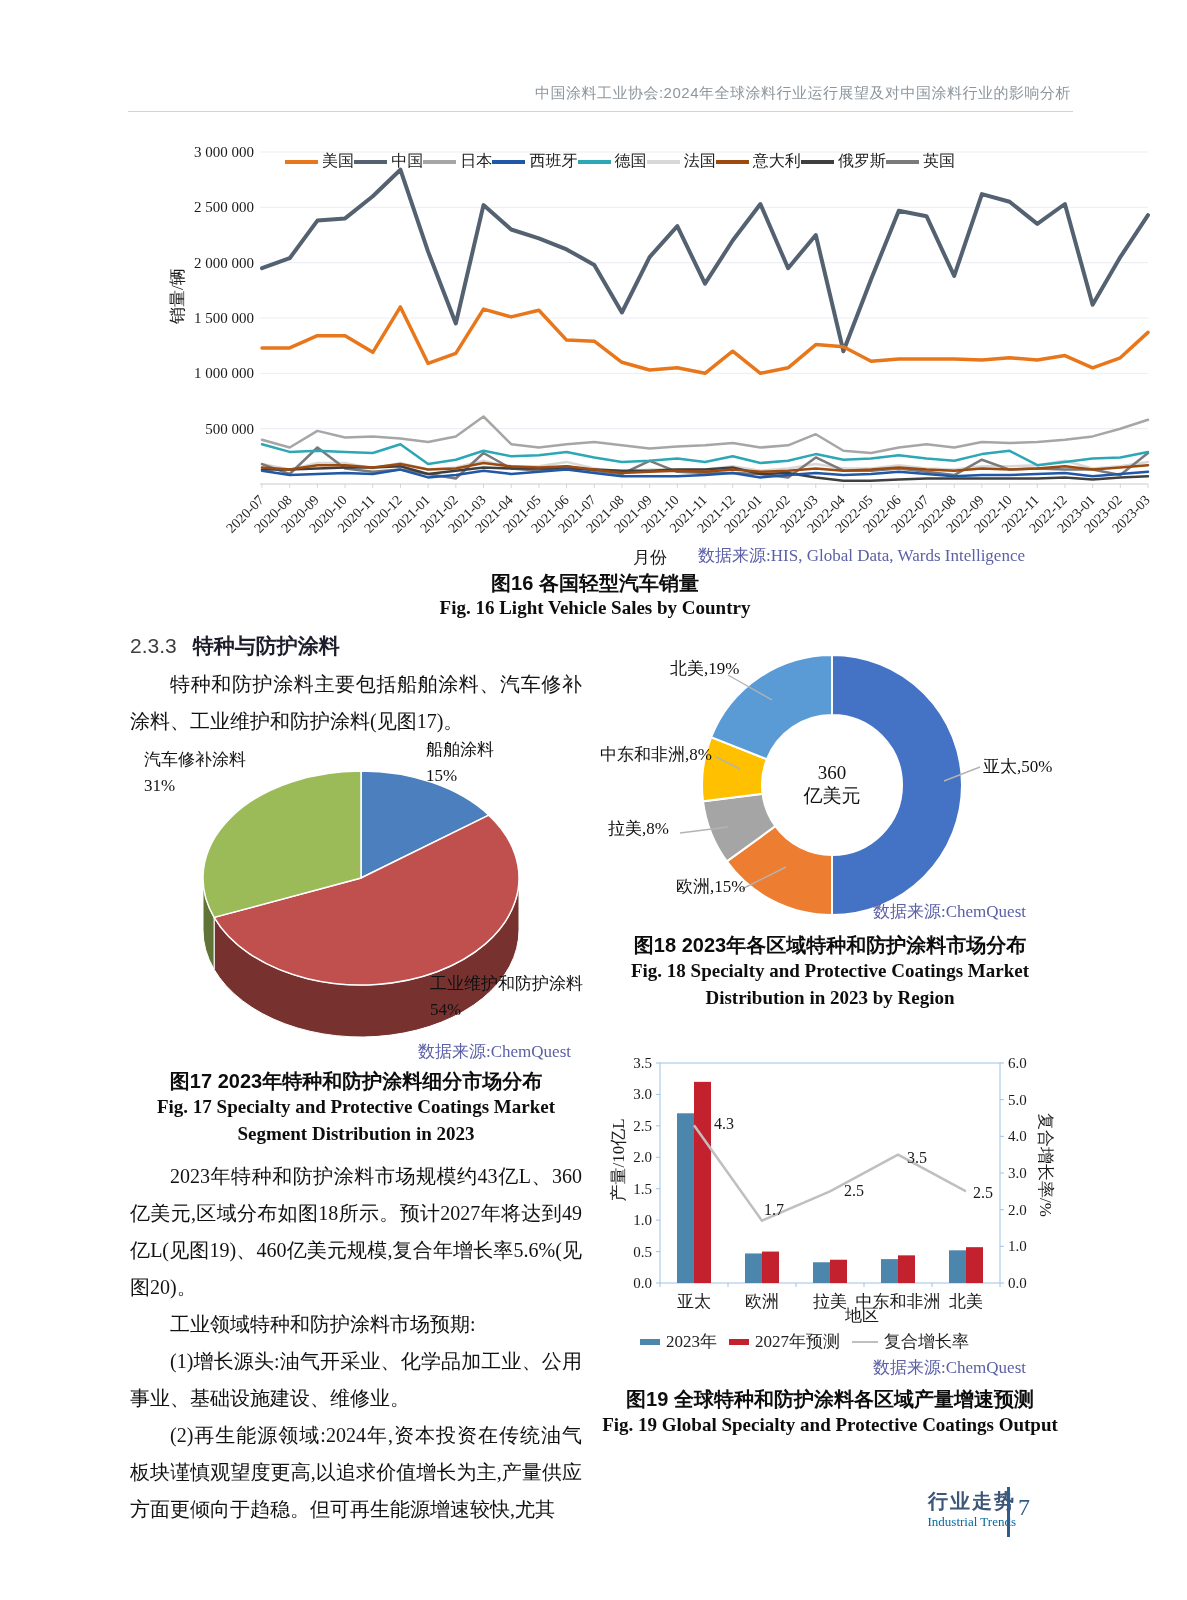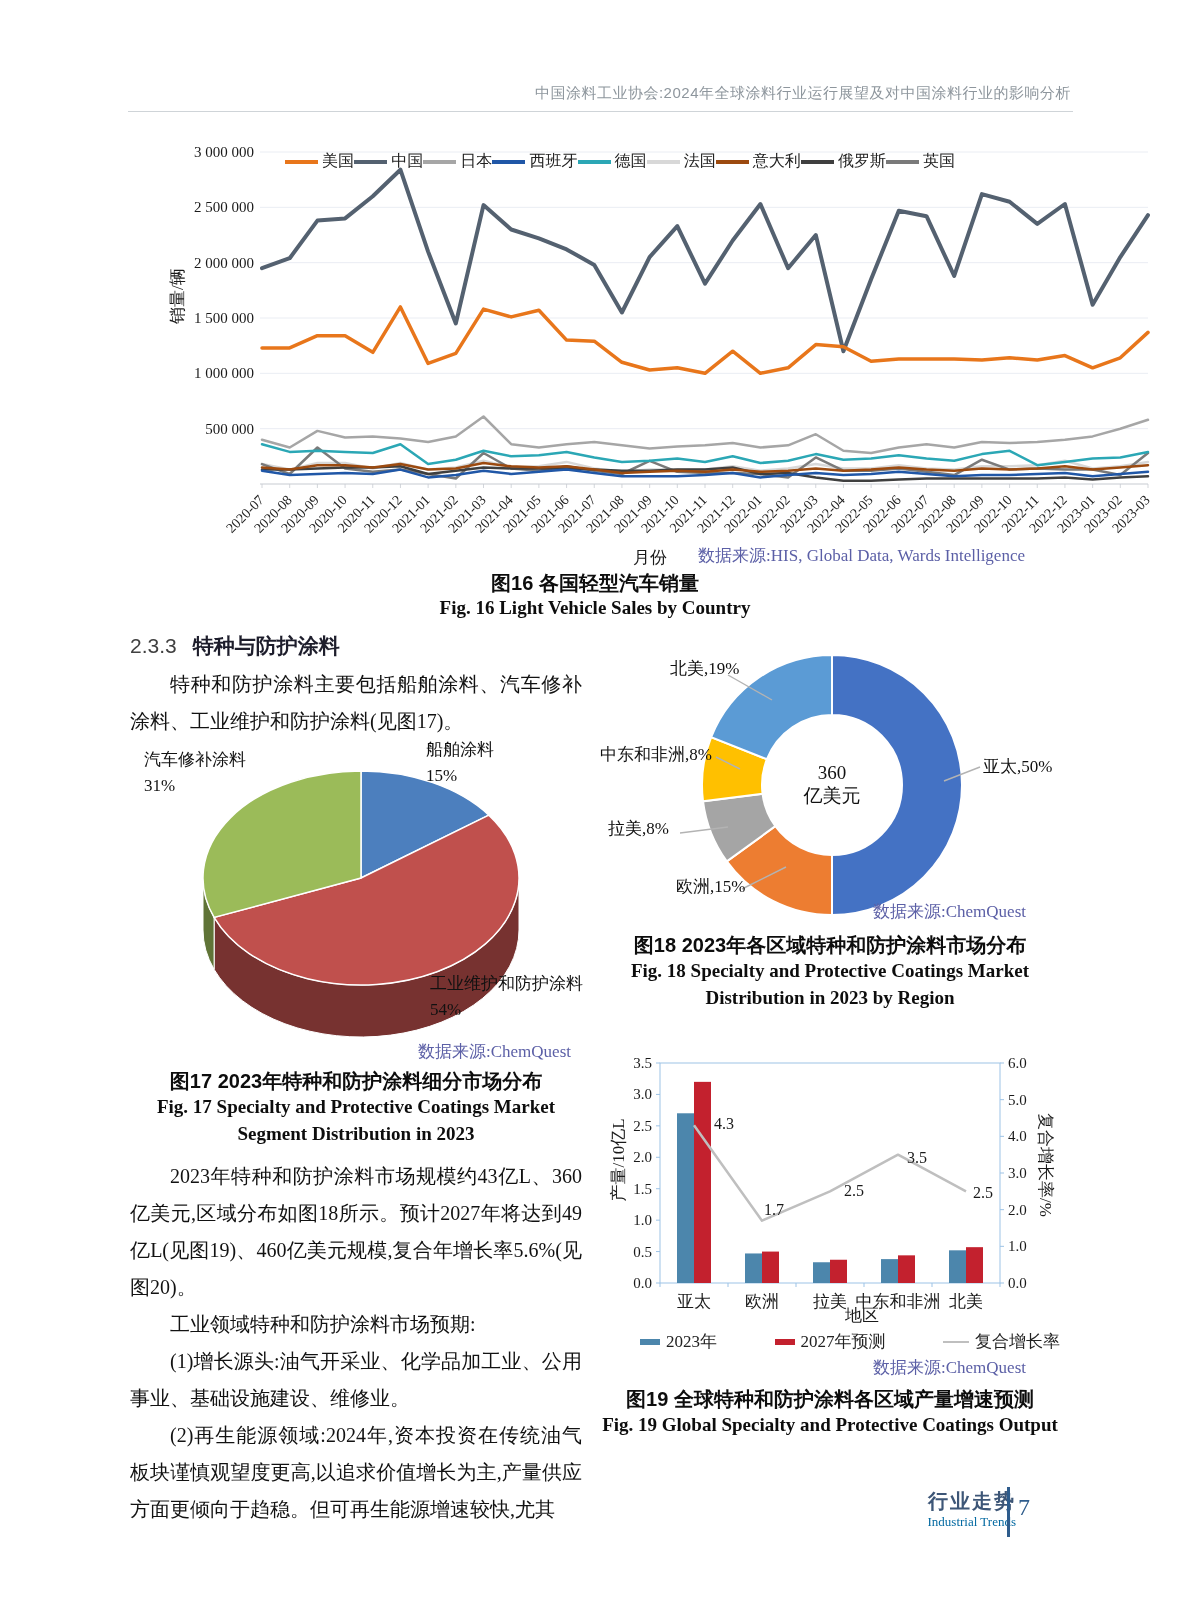--- a/index.html
+++ b/index.html
@@ -21,21 +21,21 @@
   .xlabels span{position:absolute;width:70px;text-align:right;font-size:14px;color:#222;
                 transform:rotate(-45deg);transform-origin:100% 50%;white-space:nowrap;}
   .sec-head{font-family:"Liberation Sans",sans-serif;font-size:21px;}
   .sec-num{color:#404040;margin-right:16px;}
   .sec-title{color:#1d1d2b;font-weight:600;}
   .para{width:452px;font-size:20px;line-height:37px;text-align:justify;color:#121212;}
   .para p{margin:0;text-indent:2em;}
   .pie-label{position:absolute;font-size:17px;color:#111;line-height:26px;white-space:nowrap;}
   .donut-label{position:absolute;font-size:17px;color:#111;white-space:nowrap;}
   .donut-center{position:absolute;text-align:center;font-size:19px;line-height:23px;color:#111;}
-  .bar-legend{display:flex;justify-content:space-between;align-items:center;gap:28px;
+  .bar-legend{display:flex;justify-content:flex-start;align-items:center;gap:12px;
               font-size:17px;color:#222;}
   .bar-legend .item{display:flex;align-items:center;gap:6px;white-space:nowrap;}
   .foot-cn{font-family:"Liberation Sans",sans-serif;font-weight:bold;font-size:20px;
            letter-spacing:2px;color:#3d5677;text-align:right;}
   .foot-en{font-size:13px;color:#0369a1;text-align:right;}
   .foot-bar{width:3px;height:50px;background:#2e5c8c;}
   .foot-pg{font-size:24px;color:#2e5c8c;}
 </style>
 </head>
 <body>

